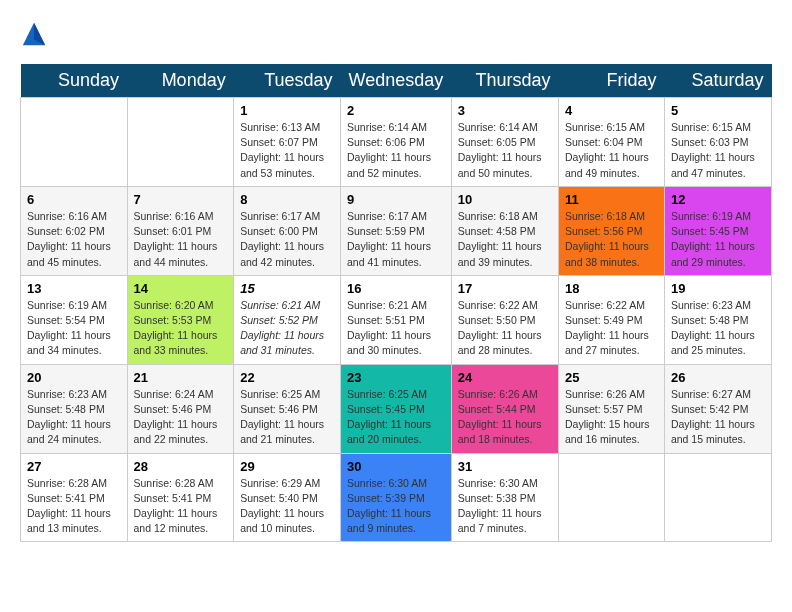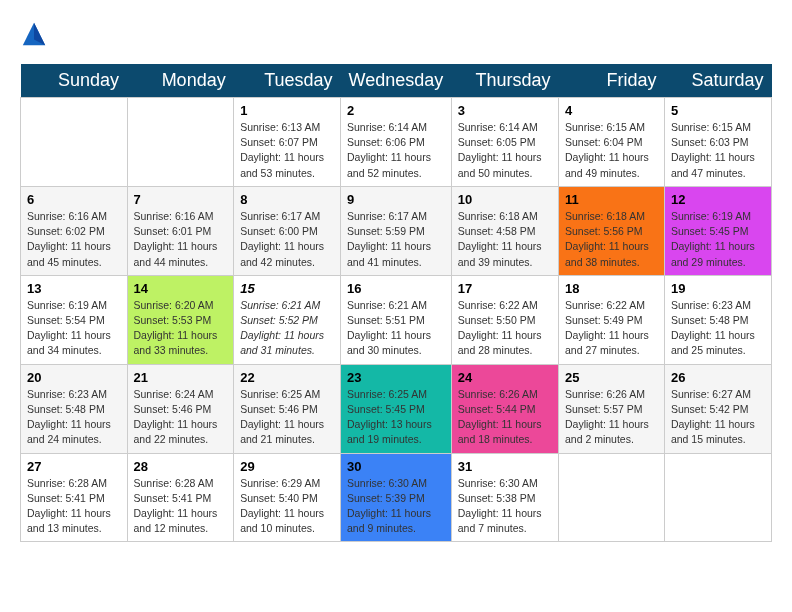--- a/index.html
+++ b/index.html
@@ -212,29 +212,29 @@
         <td style="background-color: rgb(245, 245, 245);">
           <span class="day-number">21</span>
           <div class="day-info"><span>Sunrise: 6:24 AM</span><br><span>Sunset: 5:46 PM</span><br><span>Daylight: 11 hours and 22 minutes.</span></div>
         </td>
         <td style="background-color: rgb(245, 245, 245);">
           <span class="day-number">22</span>
           <div class="day-info"><span>Sunrise: 6:25 AM</span><br><span>Sunset: 5:46 PM</span><br><span>Daylight: 11 hours and 21 minutes.</span></div>
         </td>
         <td style="background-color: #14b8a6;">
           <span class="day-number">23</span>
-          <div class="day-info"><span>Sunrise: 6:25 AM</span><br><span>Sunset: 5:45 PM</span><br><span>Daylight: 13 hours and 19 minutes.</span></div>
+          <div class="day-info"><span>Sunrise: 6:25 AM</span><br><span>Sunset: 5:45 PM</span><br><span>Daylight: 11 hours and 20 minutes.</span></div>
         </td>
         <td style="background-color: #ec4899;">
           <span class="day-number">24</span>
           <div class="day-info"><span>Sunrise: 6:26 AM</span><br><span>Sunset: 5:44 PM</span><br><span>Daylight: 11 hours and 18 minutes.</span></div>
         </td>
         <td style="background-color: rgb(245, 245, 245);">
           <span class="day-number">25</span>
-          <div class="day-info"><span>Sunrise: 6:26 AM</span><br><span>Sunset: 5:57 PM</span><br><span>Daylight: 11 hours and 2 minutes.</span></div>
+          <div class="day-info"><span>Sunrise: 6:26 AM</span><br><span>Sunset: 5:57 PM</span><br><span>Daylight: 15 hours and 16 minutes.</span></div>
         </td>
         <td style="background-color: rgb(245, 245, 245);">
           <span class="day-number">26</span>
           <div class="day-info"><span>Sunrise: 6:27 AM</span><br><span>Sunset: 5:42 PM</span><br><span>Daylight: 11 hours and 15 minutes.</span></div>
         </td>
       </tr>
       <tr>
         <td style="background-color: rgb(255, 255, 255);">
           <span class="day-number">27</span>
           <div class="day-info"><span>Sunrise: 6:28 AM</span><br><span>Sunset: 5:41 PM</span><br><span>Daylight: 11 hours and 13 minutes.</span></div>

